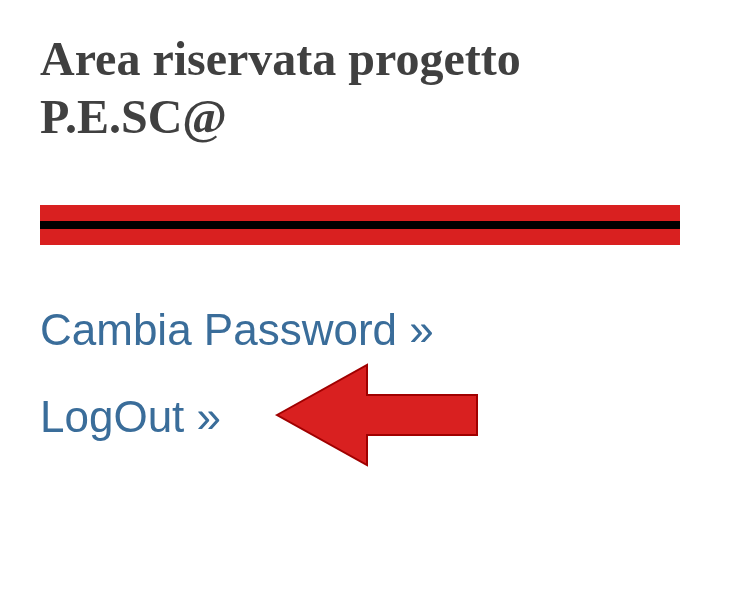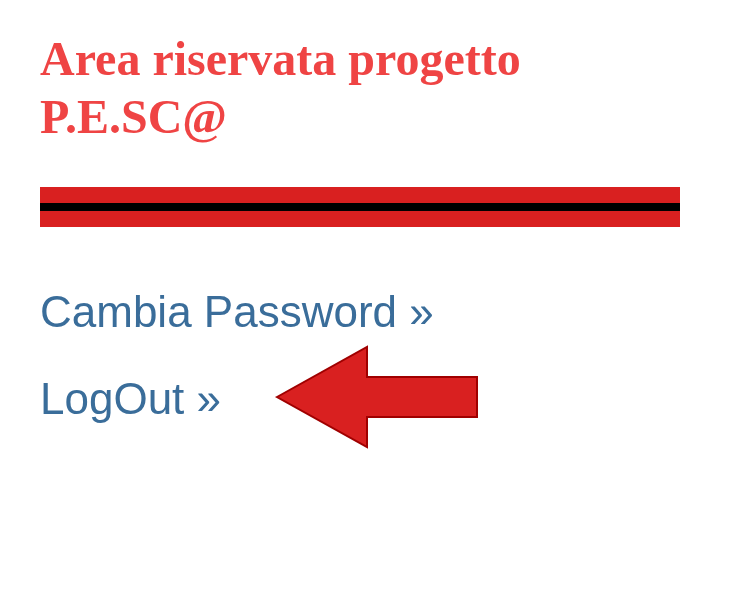--- a/index.html
+++ b/index.html
@@ -9,25 +9,25 @@
     }
     body {
       width: 741px;
       height: 602px;
       background: #ffffff;
       font-family: Georgia, 'Times New Roman', serif;
       padding: 30px 40px;
       position: relative;
     }
     .title {
-      color: #ef4444;
+      color: #404040;
       font-size: 48px;
       font-weight: bold;
       line-height: 1.2;
-      margin-bottom: 42px;
+      margin-bottom: 60px;
     }
     .redacted {
       width: 640px;
       height: 40px;
       background: #d92020;
       position: relative;
       margin-bottom: 60px;
     }
     .redacted::after {
       content: "";

